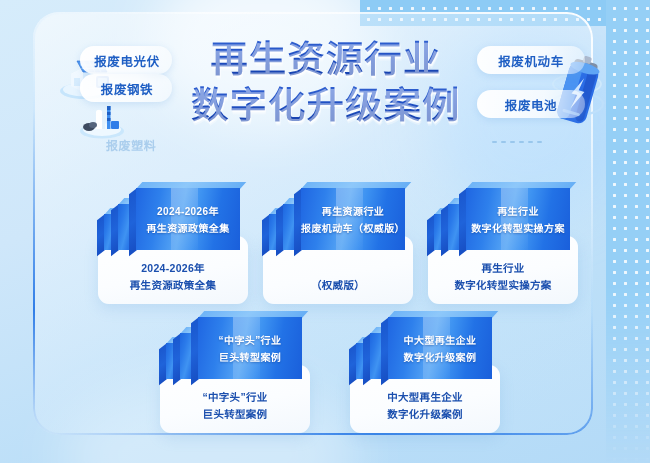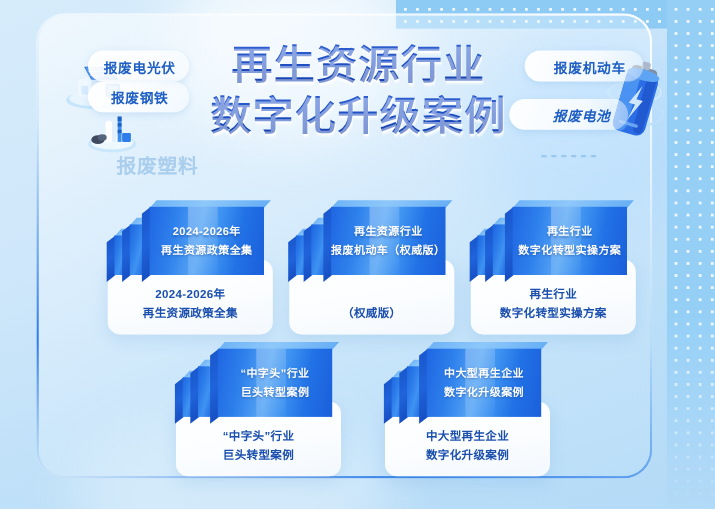--- a/index.html
+++ b/index.html
@@ -95,30 +95,30 @@
     border-radius: 14px;
     background: linear-gradient(100deg, rgba(255,255,255,0.97) 0%, rgba(255,255,255,0.80) 60%, rgba(255,255,255,0.38) 100%);
     color: #1f5fc4;
     font-size: 12.5px;
     font-weight: 700;
     letter-spacing: 0.6px;
     white-space: nowrap;
     box-shadow: 0 2px 7px rgba(105,165,225,0.22);
   }
   .pill-left  { justify-content: center; padding-right: 14px; }
-  .pill-right { justify-content: flex-end; padding-left: 16px; }
+  .pill-right { justify-content: center; padding-left: 16px; }
 
   #pill-pv    { left: 80px;  top: 32px; width: 92px; }
   #pill-steel { left: 80px;  top: 60px; width: 92px; }
   #pill-auto  { left: 477px; top: 32px; width: 108px; }
-  #pill-batt  { left: 463px; top: 76px; width: 108px; font-style: italic; }
+  #pill-batt  { left: 477px; top: 76px; width: 108px; }
 
   .ghost-label {
     position: absolute;
-    font-size: 18px;
+    font-size: 12px;
     font-weight: 700;
     letter-spacing: 0.6px;
     color: rgba(150,192,232,0.72);
     white-space: nowrap;
   }
   #ghost-plastic { left: 106px; top: 122px; }
 
   .dash-row {
     position: absolute;
     left: 492px; top: 127px;

